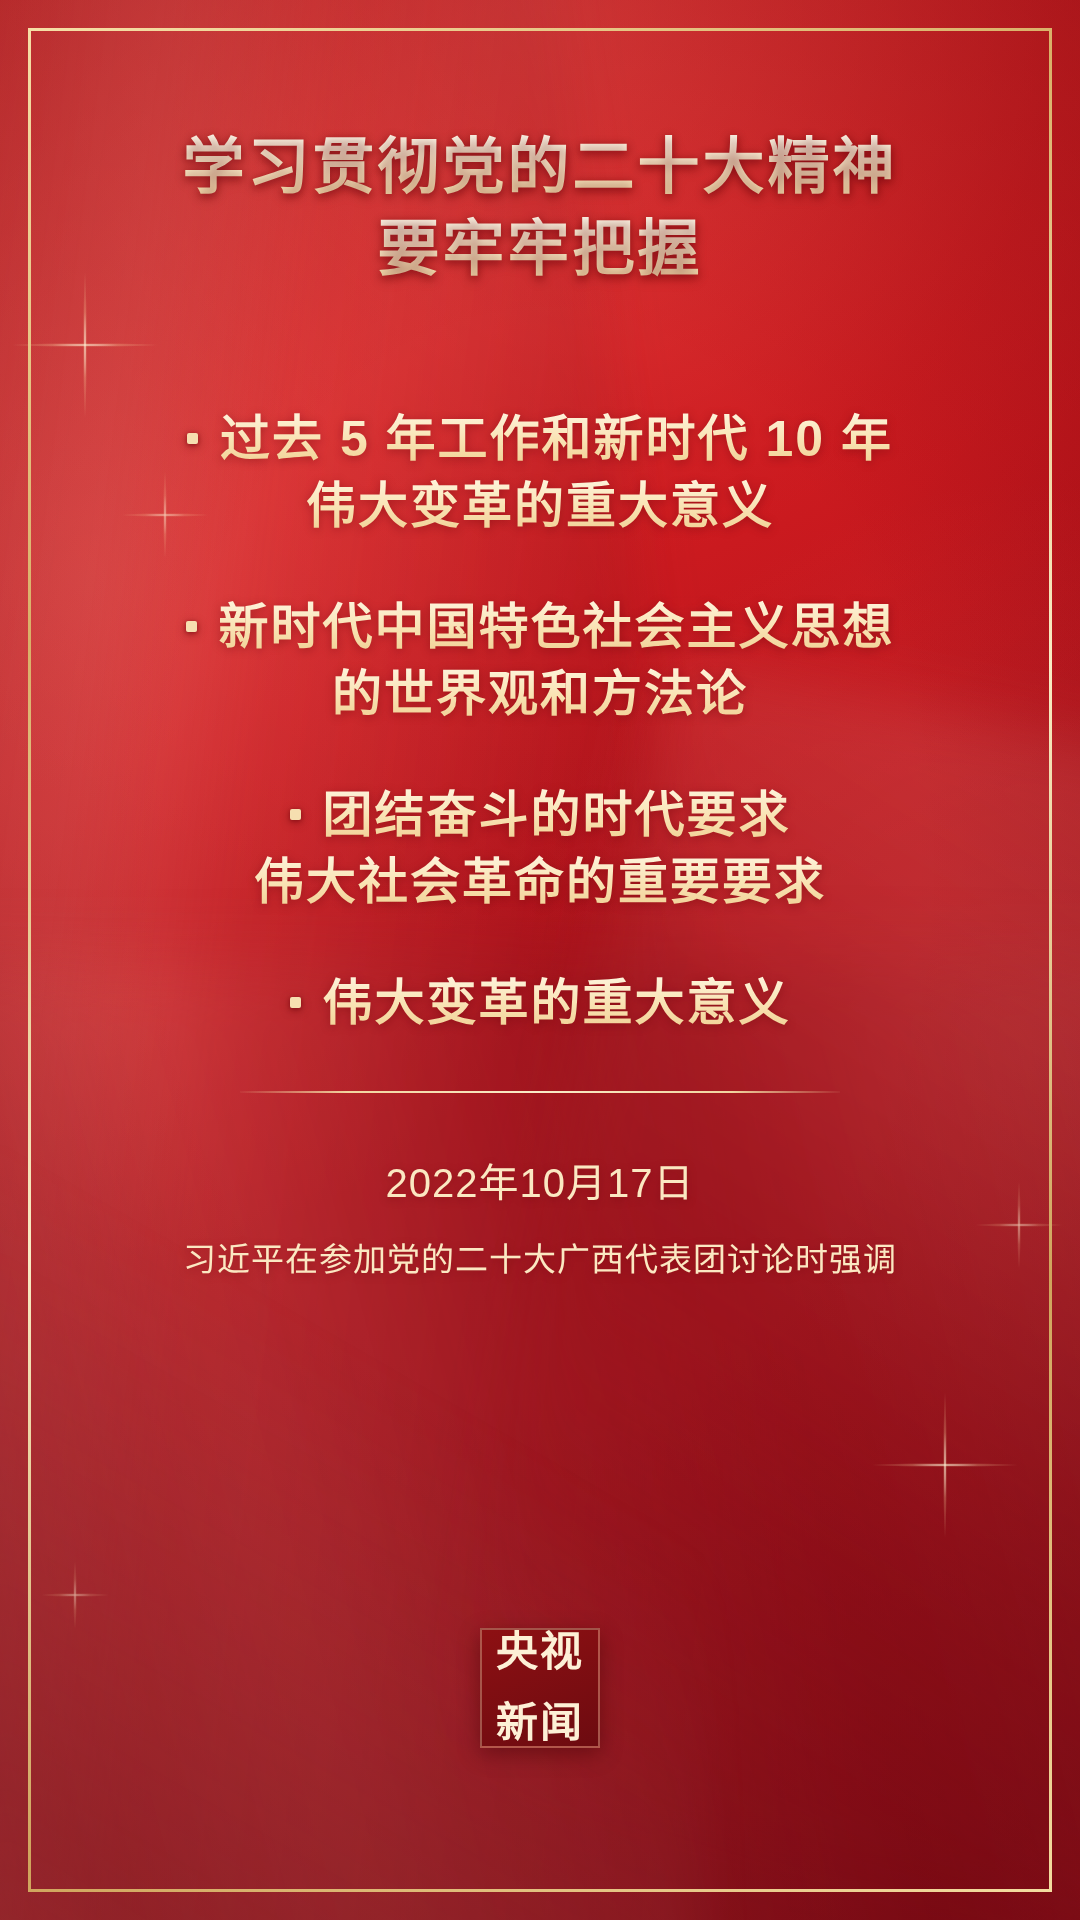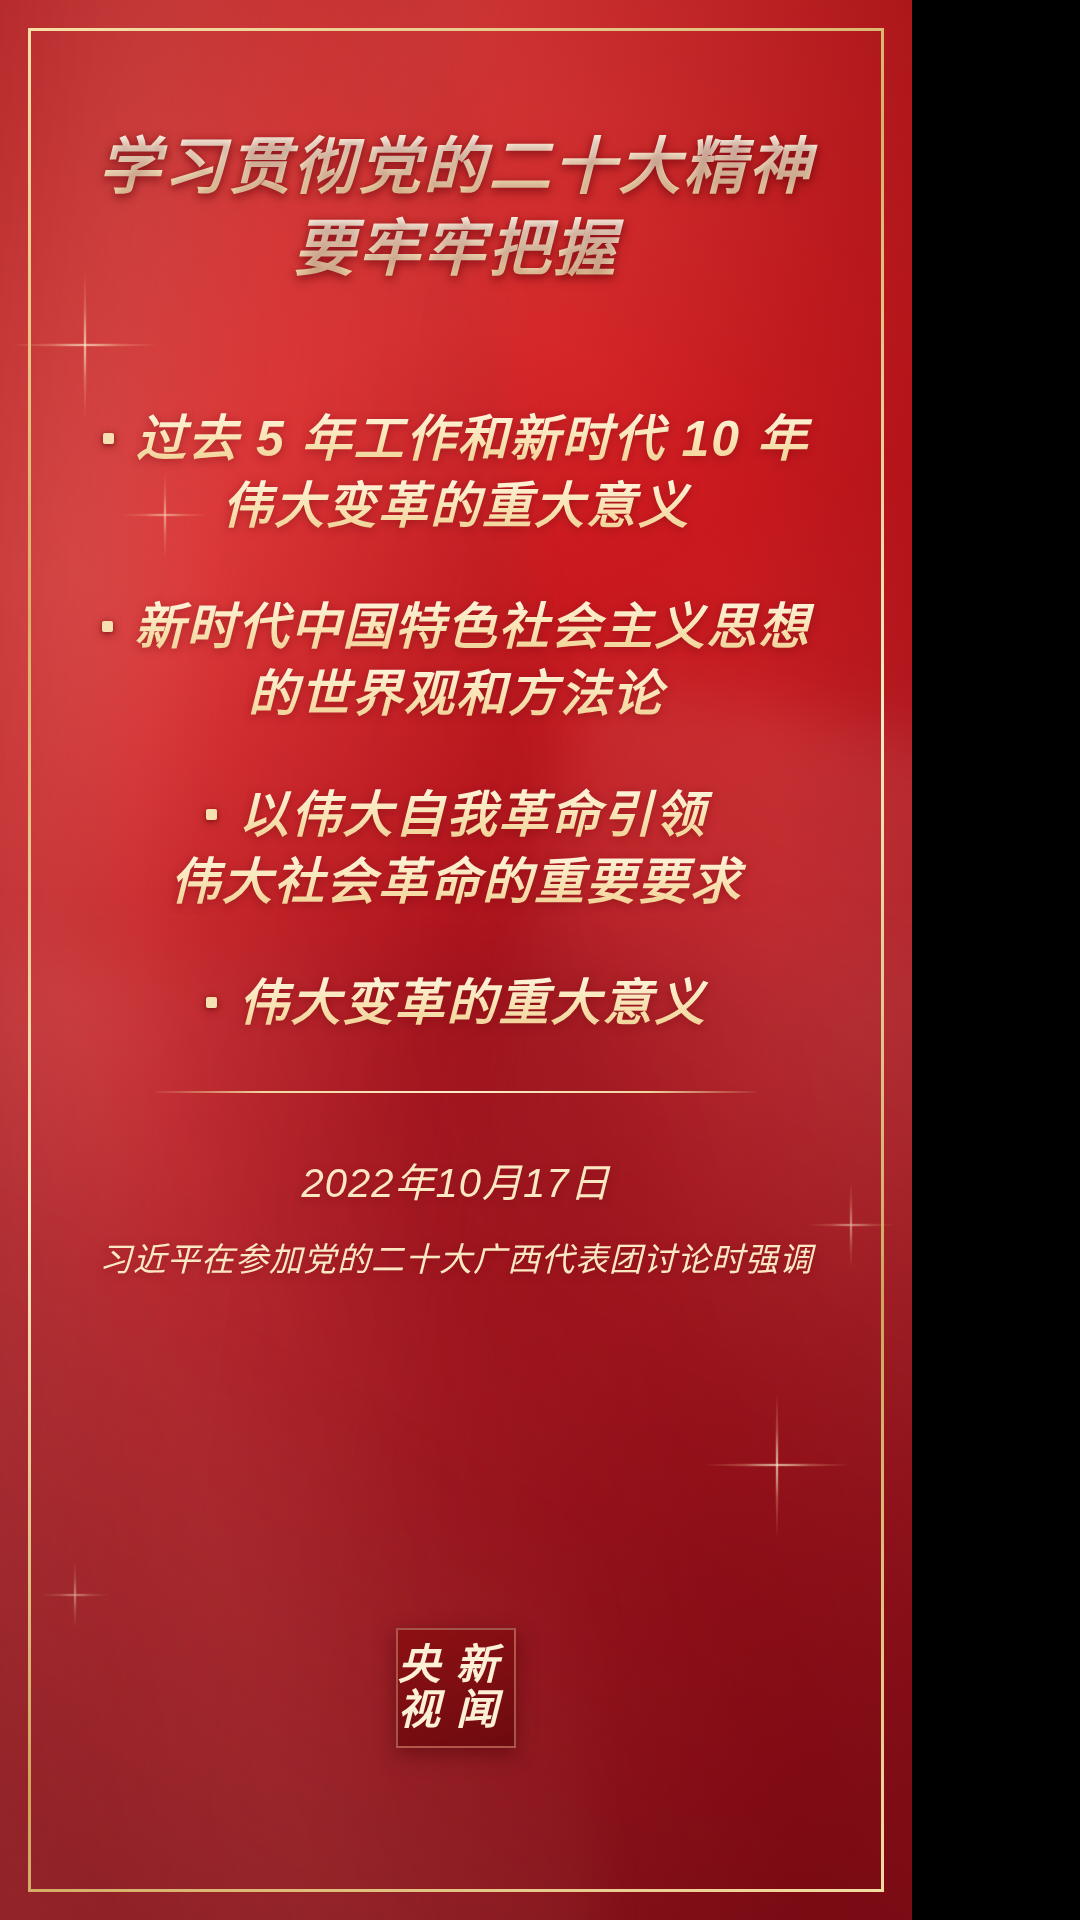--- a/index.html
+++ b/index.html
@@ -5,29 +5,28 @@
   html, body {
     margin: 0;
     padding: 0;
     background: #000;
   }
   body {
     font-family: "Liberation Sans", "DejaVu Sans", sans-serif;
   }
   .poster {
     position: relative;
-    width: 912px;
+    width: 1080px;
     height: 1920px;
     overflow: hidden;
     background:
       radial-gradient(ellipse 120% 70% at 50% 0%, rgba(255,120,110,0.38) 0%, rgba(255,90,80,0.12) 40%, rgba(0,0,0,0) 70%),
       radial-gradient(ellipse 90% 60% at 8% 30%, rgba(255,130,120,0.25) 0%, rgba(0,0,0,0) 60%),
       radial-gradient(ellipse 80% 50% at 95% 55%, rgba(255,110,100,0.22) 0%, rgba(0,0,0,0) 60%),
       linear-gradient(160deg, #d81e20 0%, #c41219 35%, #a8111b 62%, #8d0d18 100%);
-    font-style: italic;
   }
   
   .silk {
     position: absolute;
     pointer-events: none;
   }
   .silk-a {
     top: -10%;
     left: -25%;
     width: 90%;
@@ -188,21 +187,21 @@
     transform: translateX(-50%);
     bottom: 172px;
     z-index: 6;
   }
   .logo {
     width: 116px;
     height: 116px;
     background: linear-gradient(160deg, #8d1013 0%, #6d0b10 100%);
     border: 2px solid rgba(255,220,180,0.35);
     display: flex;
-    flex-direction: row;
+    flex-direction: column;
     align-items: center;
     justify-content: space-between;
     box-shadow: 0 6px 20px rgba(60,0,5,0.45);
   }
   .logo span {
     display: block;
     font-size: 42px;
     font-weight: bold;
     line-height: 1.06;
     letter-spacing: 2px;
@@ -247,21 +246,21 @@
       <div class="point">
         <div class="ptline">
           <span class="bullet"></span><span>新时代中国特色社会主义思想</span>
         </div>
         <div class="ptline">的世界观和方法论</div>
       </div>
 
 
       <div class="point">
         <div class="ptline">
-          <span class="bullet"></span><span>以伟大自我革命引领</span>
+          <span class="bullet"></span><span>团结奋斗的时代要求</span>
         </div>
         <div class="ptline">伟大社会革命的重要要求</div>
       </div>
 
       <div class="point">
         <div class="ptline">
           <span class="bullet"></span><span>伟大变革的重大意义</span>
         </div>
       </div>
 

